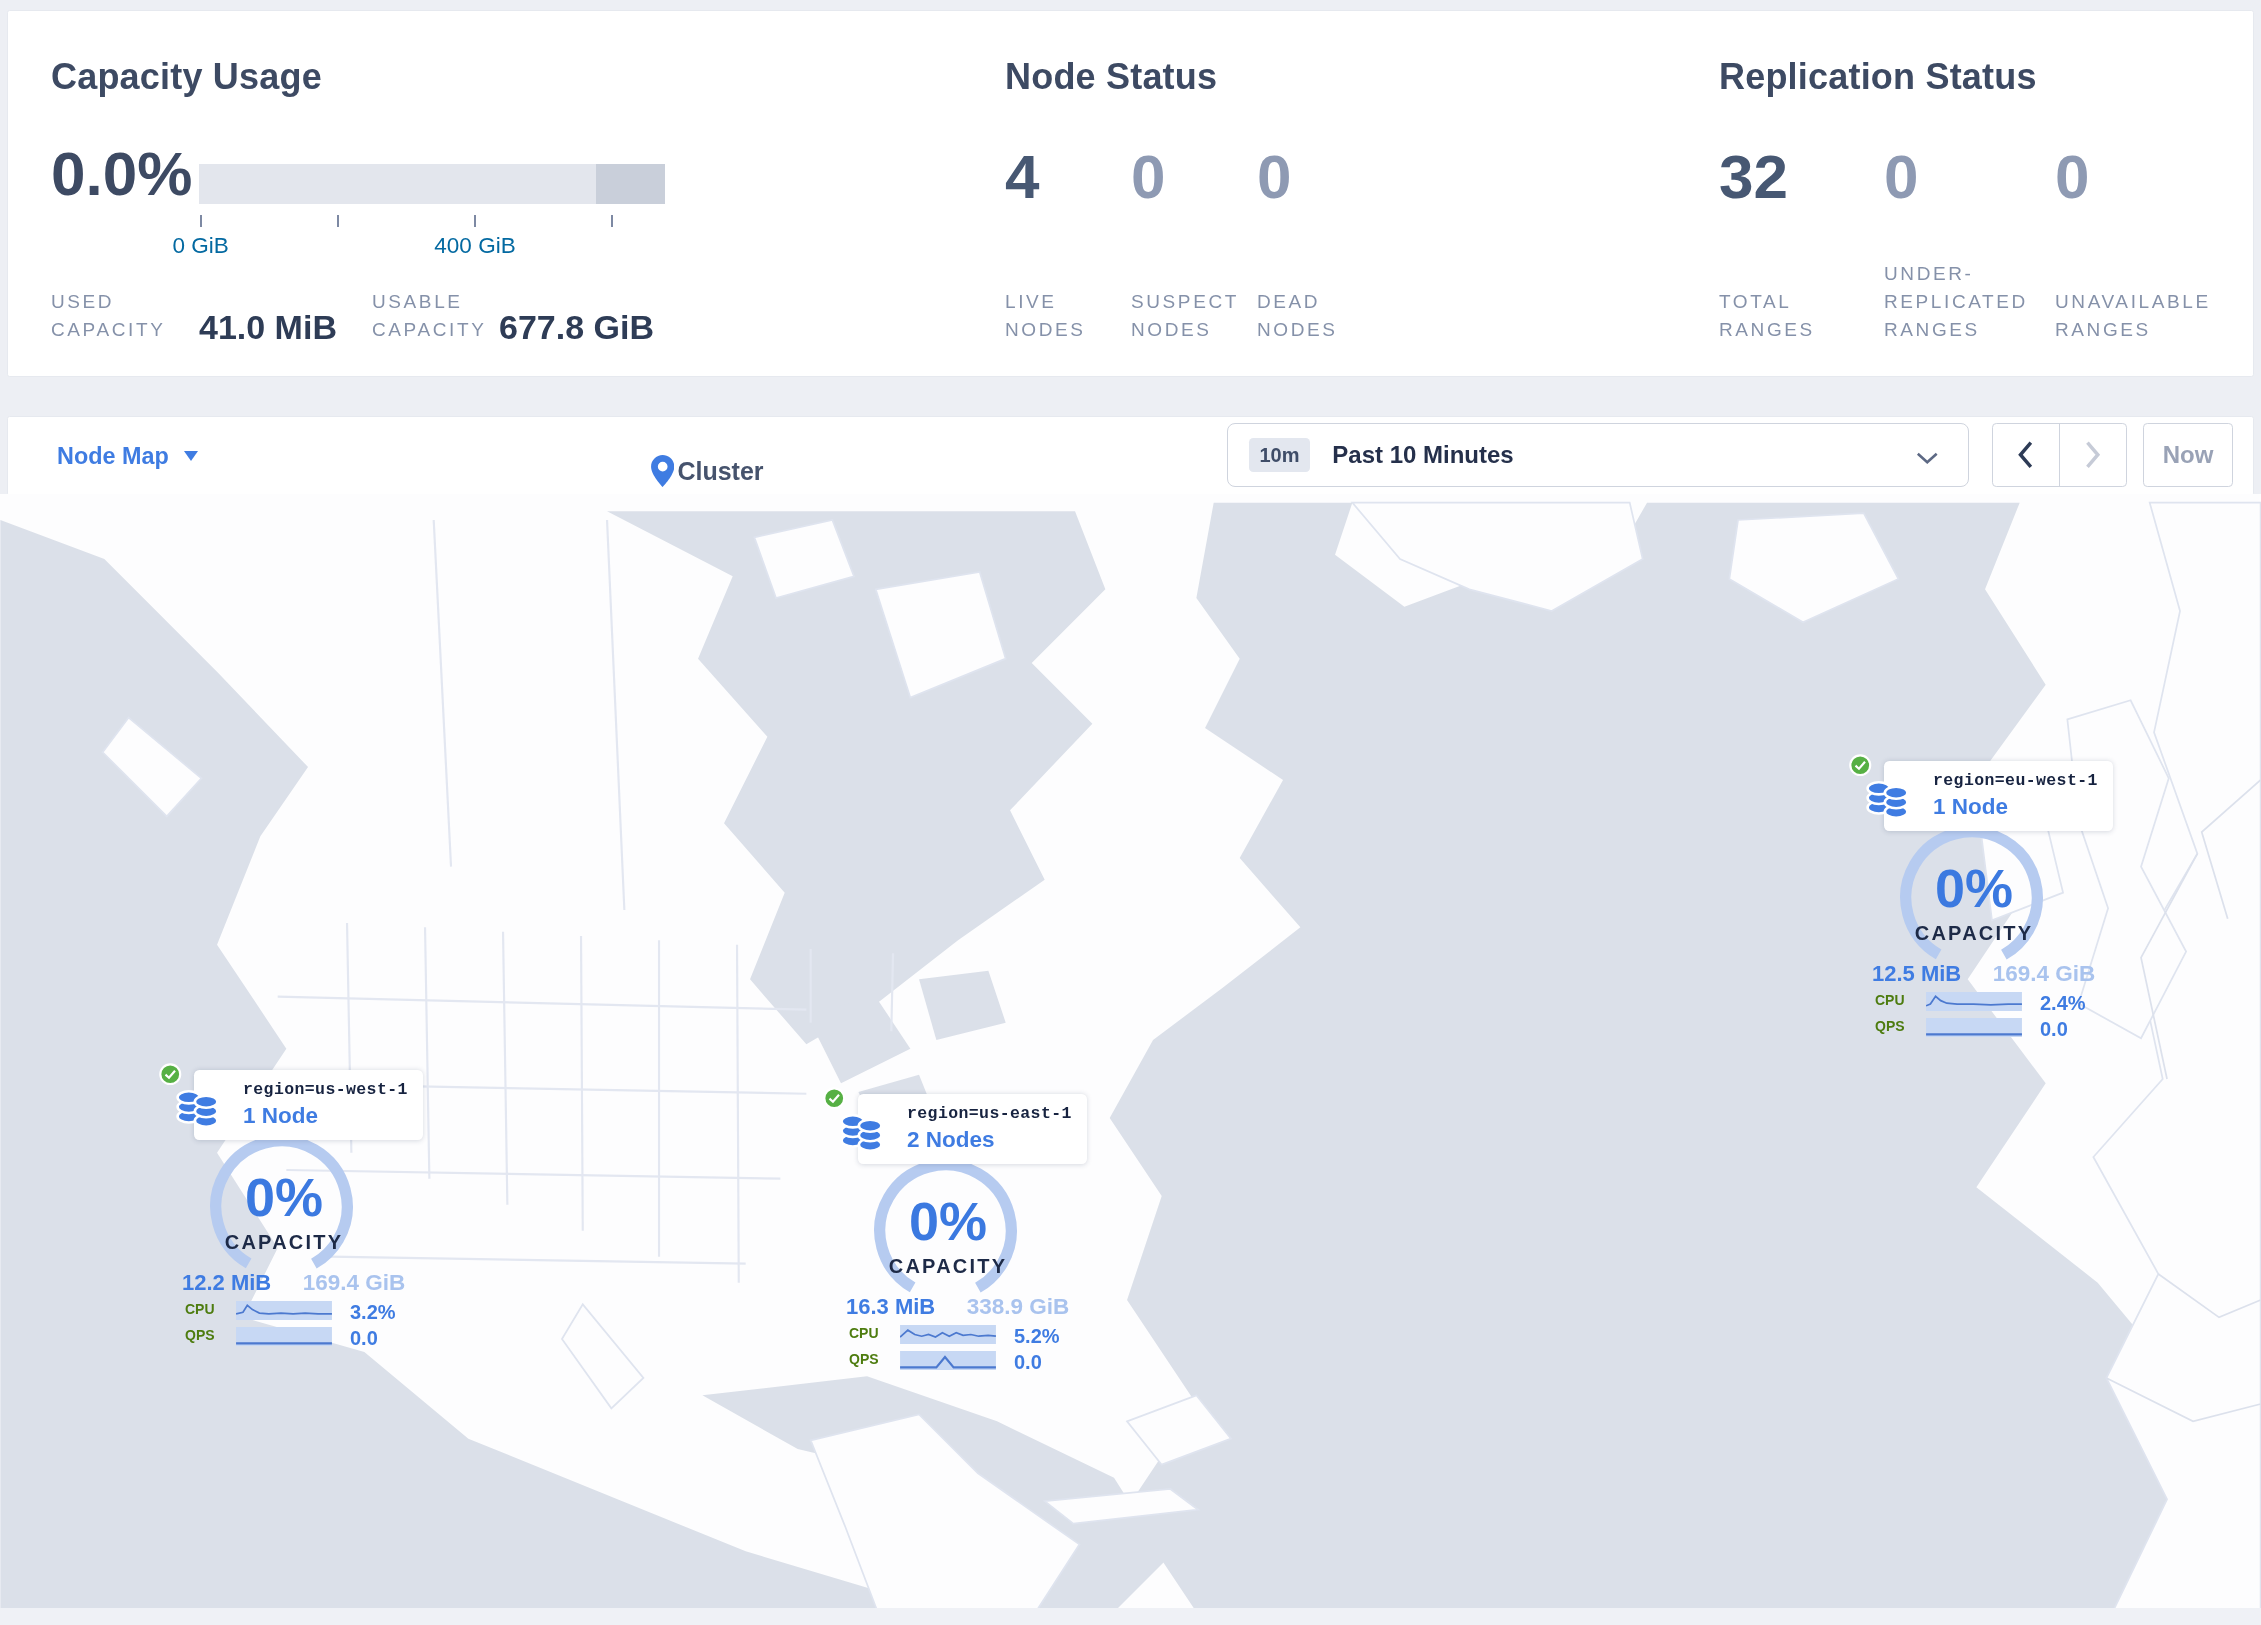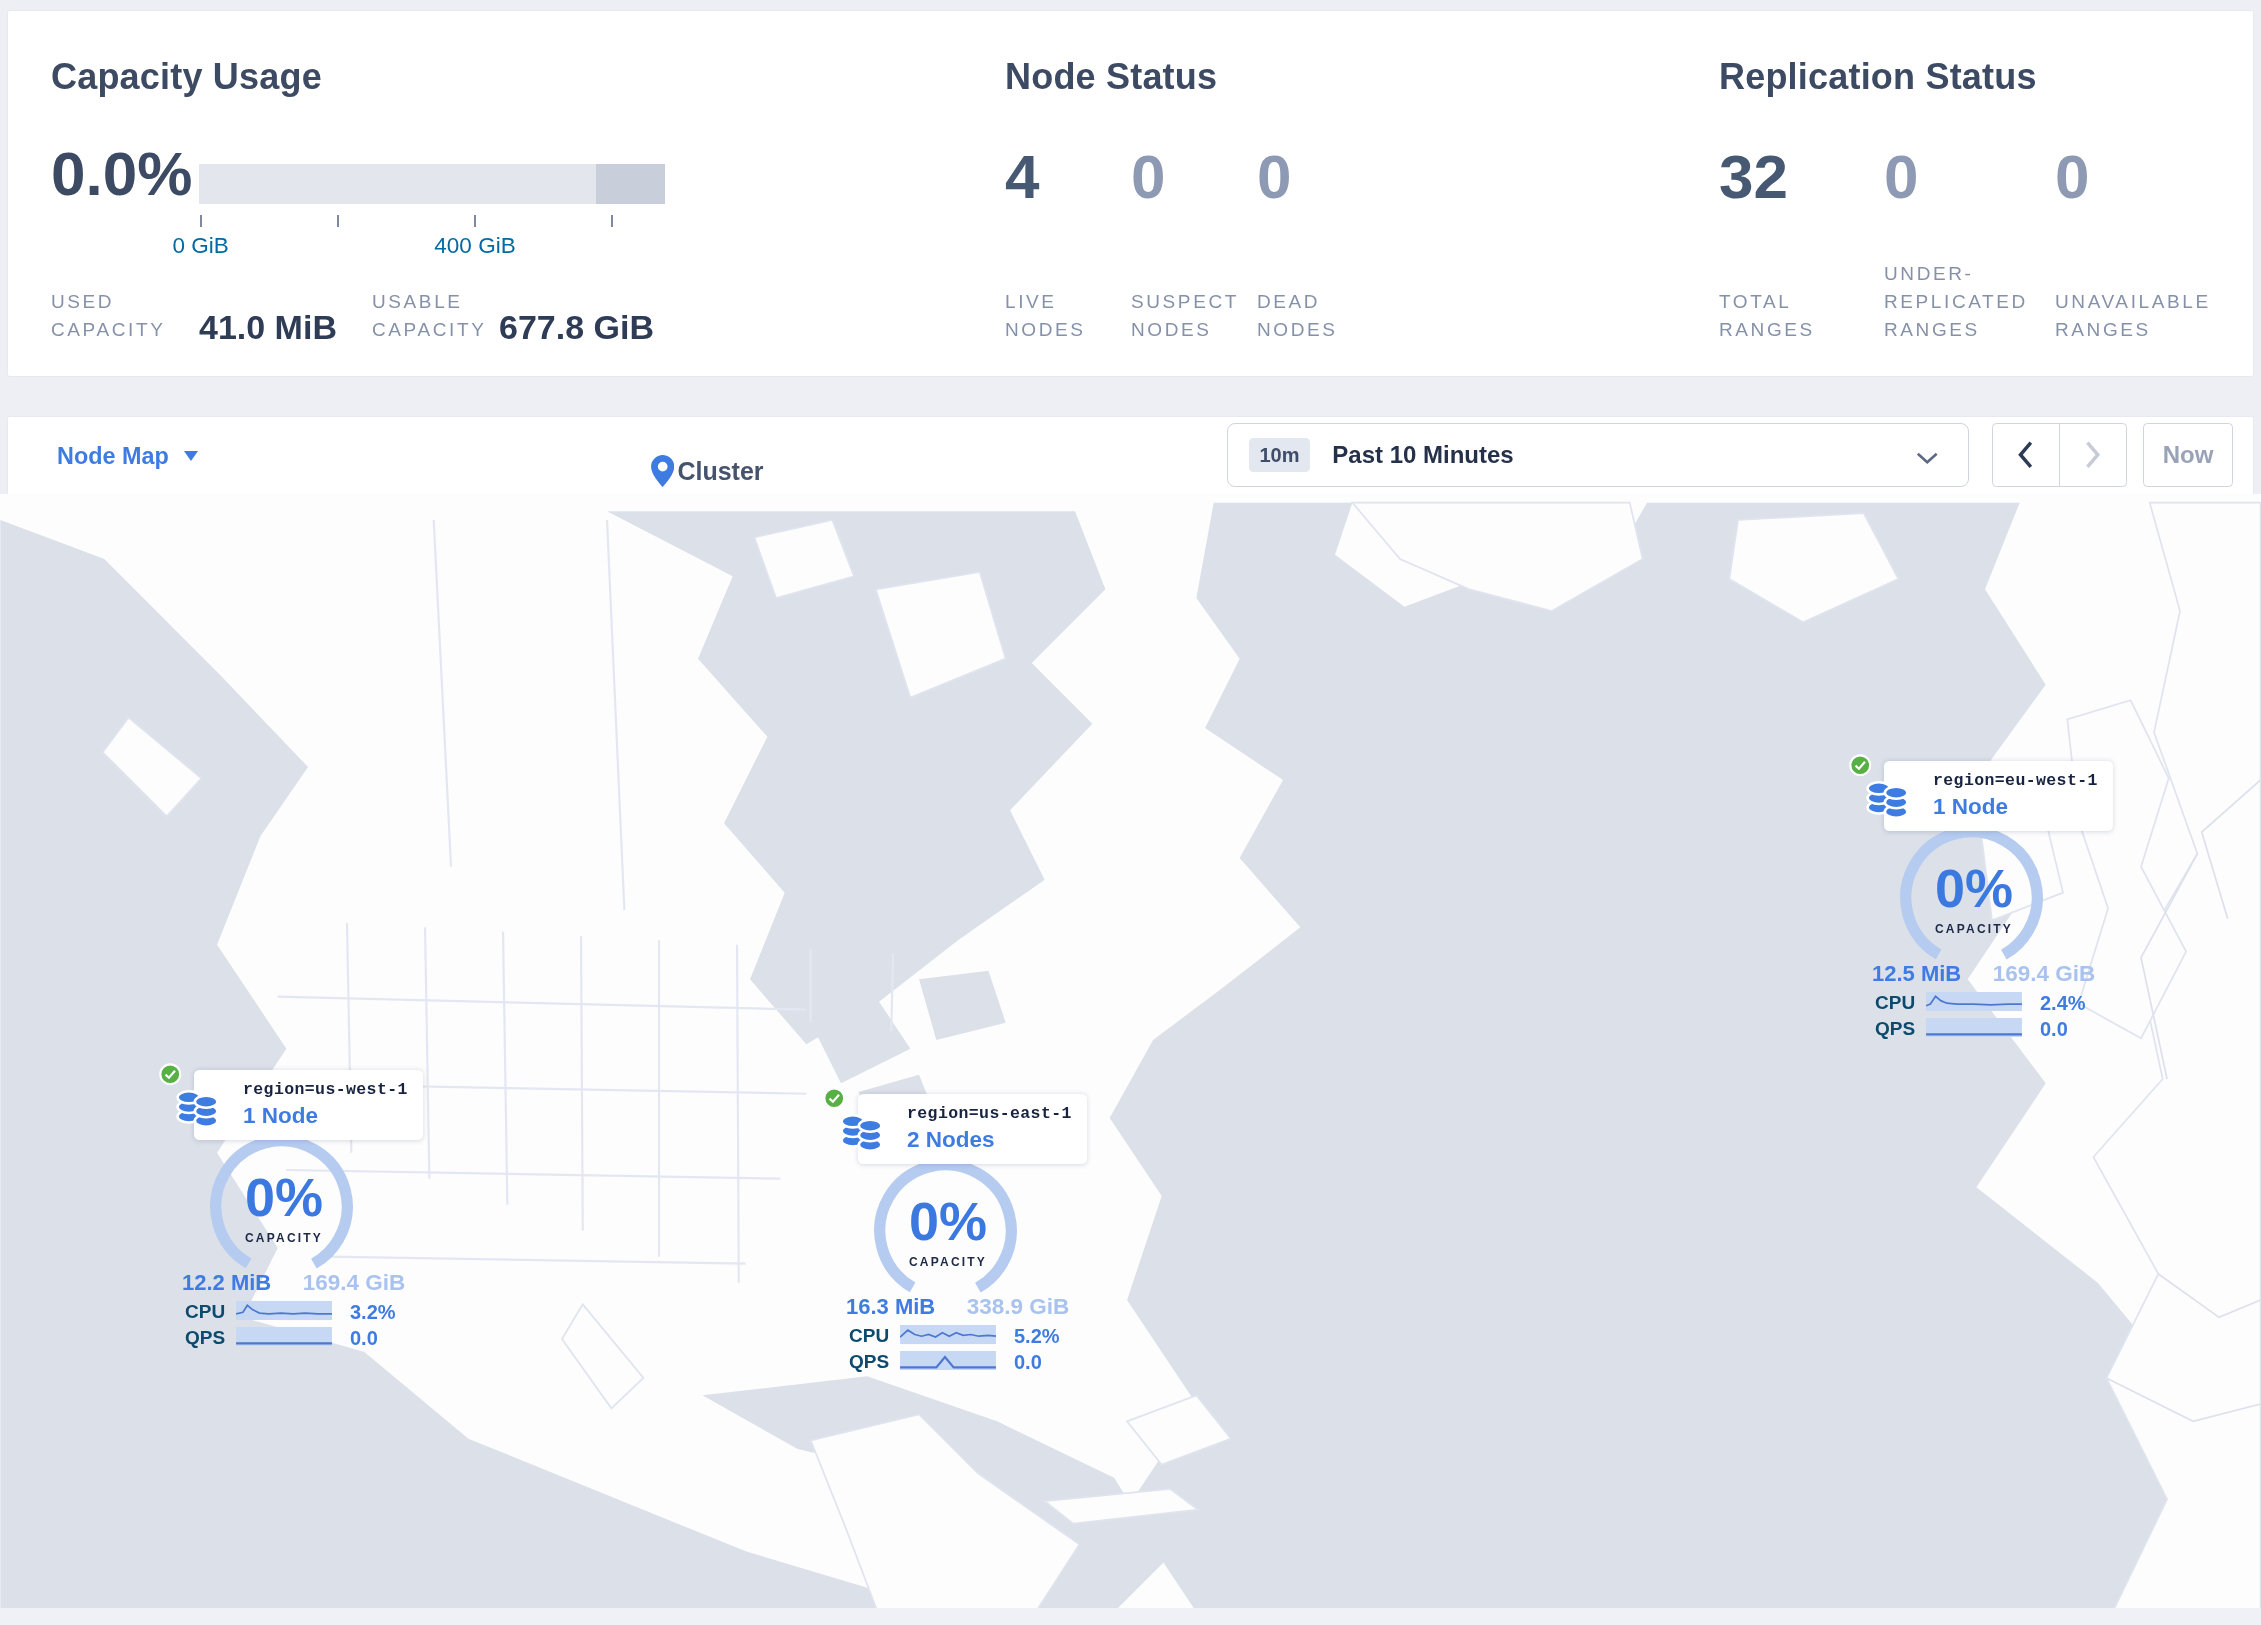--- a/index.html
+++ b/index.html
@@ -110,31 +110,31 @@
     font-size:16.5px;font-weight:700;letter-spacing:0.4px;color:#172340;
   }
   .badge-nodes{margin-top:4.3px;font-size:22.5px;font-weight:700;color:#3f7ce2;}
   .badge-gauge{position:absolute;left:41px;top:59px;}
   .badge-pct{
     position:absolute;left:0;width:260px;top:109px;text-align:center;
     font-size:54px;font-weight:700;color:#3b79e0;line-height:1;
   }
   .badge-cap{
     position:absolute;left:0;width:260px;top:170px;text-align:center;
-    font-size:12px;font-weight:800;letter-spacing:2.2px;color:#1d2a47;
+    font-size:20px;font-weight:800;letter-spacing:2.2px;color:#1d2a47;
   }
   .badge-capline{
     position:absolute;left:28px;right:8.7px;top:209px;
     display:flex;justify-content:space-between;align-items:baseline;
   }
   .badge-used{font-size:22px;font-weight:600;color:#3f7ce2;}
   .badge-total{font-size:22.5px;font-weight:600;color:#a9c3ee;}
   .metric-row{position:absolute;left:0;width:260px;height:21px;}
   .metric-row.cpu{top:240px;} .metric-row.qps{top:266px;}
-  .metric-label{position:absolute;left:31px;top:0;font-size:19px;font-weight:800;color:#0c4a6e;}
+  .metric-label{position:absolute;left:31px;top:0;font-size:14px;font-weight:800;color:#4d7c0f;}
   .metric-spark{position:absolute;left:82px;top:0;}
   .metric-value{position:absolute;left:196px;top:0;font-size:20px;font-weight:700;color:#3f7ce2;}
 </style>
 </head>
 <body>
 
 <header class="stats-band">
 
   <section>
     <h2 class="panel-title" style="left:43px">Capacity Usage</h2>

